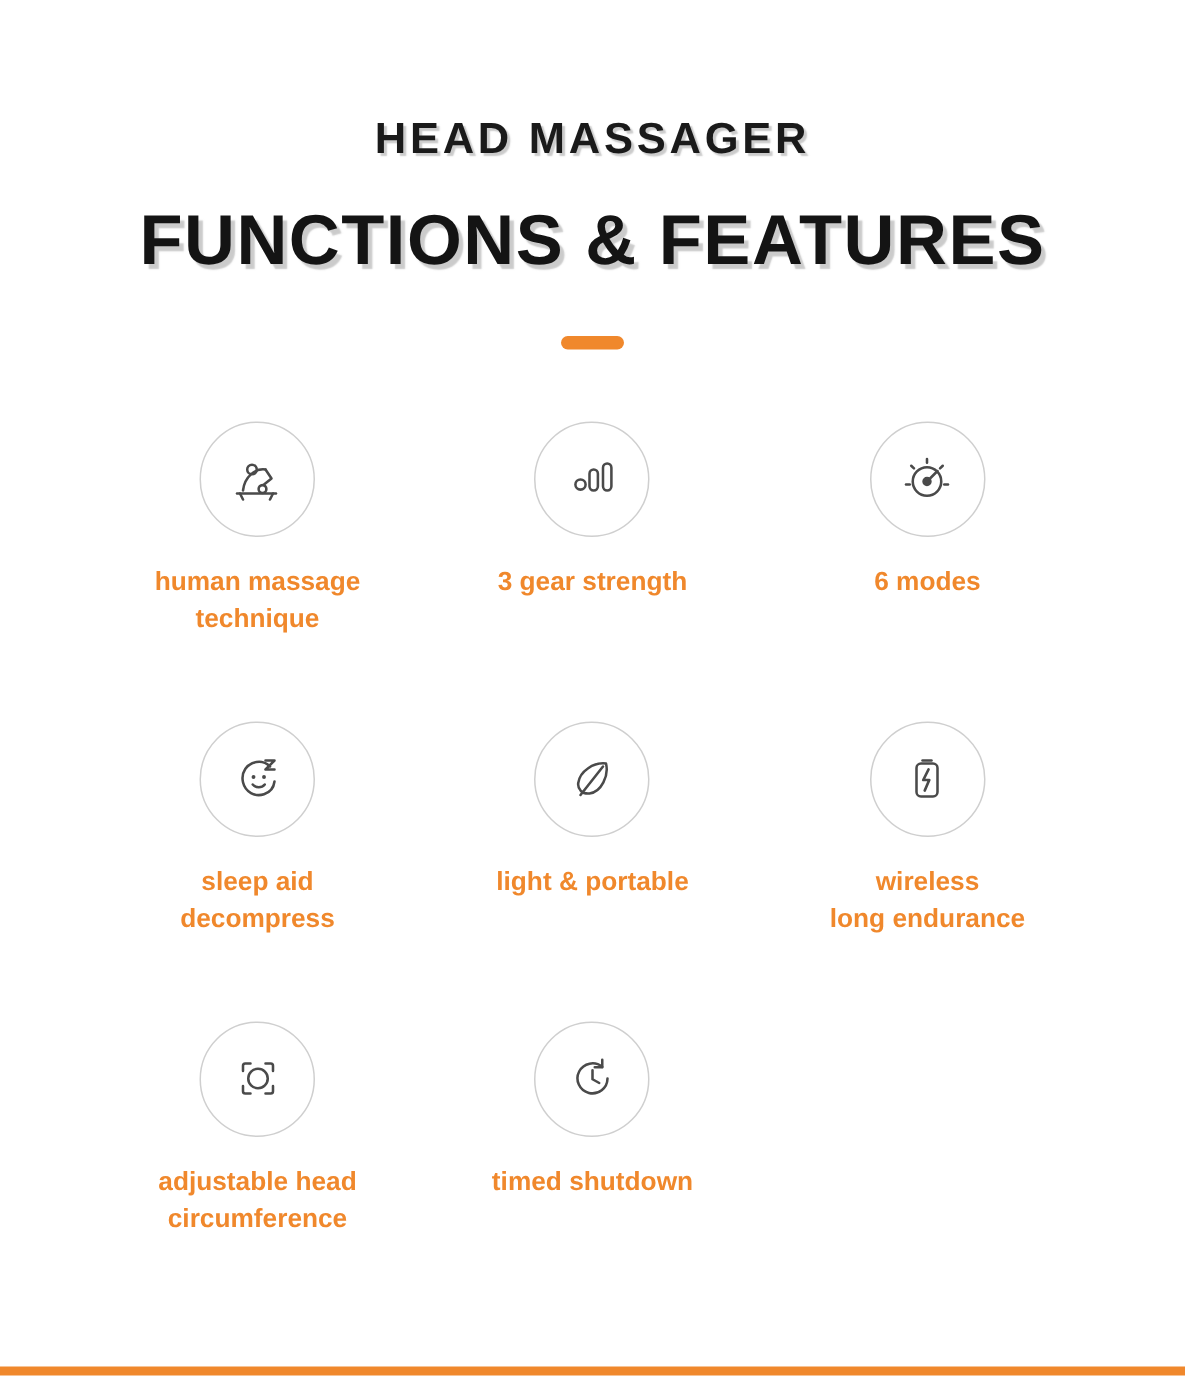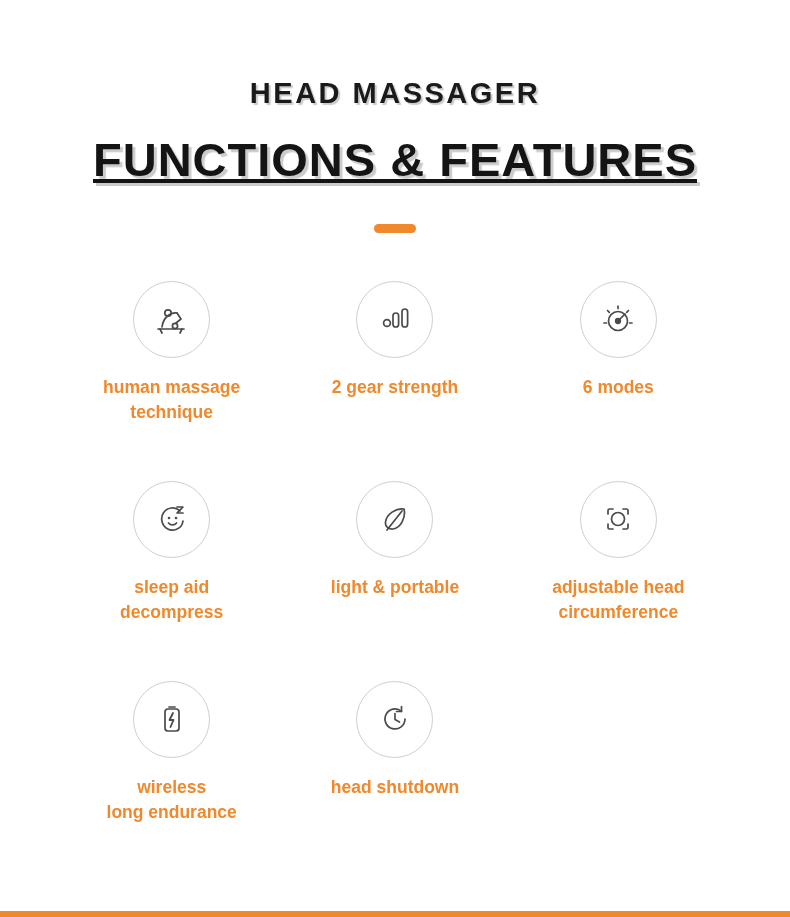--- a/index.html
+++ b/index.html
@@ -36,21 +36,20 @@
     line-height: 1.1;
   }
   .title-main {
     font-size: 47px;
     font-weight: bold;
     letter-spacing: 1px;
     color: #141414;
     text-shadow: 3px 3px 1px rgba(160,160,160,0.55);
     margin: 16px;
     line-height: 1.1;
-    text-decoration: underline;
   }
   .divider-wrap {
     display: flex;
     justify-content: center;
     margin-top: 38px;
   }
   .divider {
     width: 42px;
     height: 9px;
     border-radius: 5px;
@@ -127,21 +126,21 @@
 
 
     <div class="cell">
       <div class="icon-circle">
         <svg width="44" height="44" viewBox="0 0 44 44" fill="none" stroke="#4a4a4a" stroke-width="1.7" stroke-linecap="round" stroke-linejoin="round">
           <ellipse cx="14" cy="26" rx="3.4" ry="3.4"></ellipse>
           <rect x="20" y="16" width="5.6" height="14" rx="2.8"></rect>
           <rect x="29" y="12" width="5.6" height="18" rx="2.8"></rect>
         </svg>
       </div>
-      <div class="cell-label">2 gear strength</div>
+      <div class="cell-label">3 gear strength</div>
     </div>
 
     <div class="cell">
       <div class="icon-circle">
         <svg width="44" height="44" viewBox="0 0 44 44" fill="none" stroke="#4a4a4a" stroke-width="1.7" stroke-linecap="round" stroke-linejoin="round">
           <circle cx="22" cy="24" r="9.5"></circle>
           <circle cx="22" cy="24" r="2.3" fill="#4a4a4a"></circle>
           <path d="M24 22 L29 17"></path>
           <path d="M22 9 L22 11.5"></path>
           <path d="M11.5 13.5 L13.3 15.3"></path>
@@ -173,48 +172,48 @@
           <path d="M31 12 C33 20, 28 31, 20 32 C15 32.5, 12 29, 12.5 25 C13.5 17, 23 11, 31 12 Z"></path>
           <path d="M29 14 L14 33"></path>
         </svg>
       </div>
       <div class="cell-label">light &amp; portable</div>
     </div>
 
     <div class="cell">
       <div class="icon-circle">
         <svg width="44" height="44" viewBox="0 0 44 44" fill="none" stroke="#4a4a4a" stroke-width="1.7" stroke-linecap="round" stroke-linejoin="round">
+          <rect x="15" y="12" width="14" height="22" rx="3"></rect>
+          <path d="M19 10 L25 10"></path>
+          <path d="M23 16 L19.5 23 L23.5 23 L20.5 30" stroke-width="1.8"></path>
+        </svg>
+      </div>
+      <div class="cell-label">wireless
+long endurance</div>
+    </div>
+
+    <div class="cell">
+      <div class="icon-circle">
+        <svg width="44" height="44" viewBox="0 0 44 44" fill="none" stroke="#4a4a4a" stroke-width="1.7" stroke-linecap="round" stroke-linejoin="round">
           <circle cx="22" cy="22" r="6.5"></circle>
           <path d="M12 17 L12 13.5 A1.5 1.5 0 0 1 13.5 12 L17 12"></path>
           <path d="M27 12 L30.5 12 A1.5 1.5 0 0 1 32 13.5 L32 17"></path>
           <path d="M32 27 L32 30.5 A1.5 1.5 0 0 1 30.5 32 L27 32"></path>
           <path d="M17 32 L13.5 32 A1.5 1.5 0 0 1 12 30.5 L12 27"></path>
         </svg>
       </div>
       <div class="cell-label">adjustable head
 circumference</div>
     </div>
 
     <div class="cell">
       <div class="icon-circle">
         <svg width="44" height="44" viewBox="0 0 44 44" fill="none" stroke="#4a4a4a" stroke-width="1.7" stroke-linecap="round" stroke-linejoin="round">
-          <rect x="15" y="12" width="14" height="22" rx="3"></rect>
-          <path d="M19 10 L25 10"></path>
-          <path d="M23 16 L19.5 23 L23.5 23 L20.5 30" stroke-width="1.8"></path>
-        </svg>
-      </div>
-      <div class="cell-label">wireless
-long endurance</div>
-    </div>
-
-    <div class="cell">
-      <div class="icon-circle">
-        <svg width="44" height="44" viewBox="0 0 44 44" fill="none" stroke="#4a4a4a" stroke-width="1.7" stroke-linecap="round" stroke-linejoin="round">
           <path d="M32 22 A10 10 0 1 1 28.5 14.3"></path>
           <path d="M28.5 9.5 L28.5 14.5 L23.5 14.5"></path>
           <path d="M22 16.5 L22 22.5 L26.5 25"></path>
         </svg>
       </div>
-      <div class="cell-label">head shutdown</div>
+      <div class="cell-label">timed shutdown</div>
     </div>
 
   </div>
 </div>
 
 </body></html>

